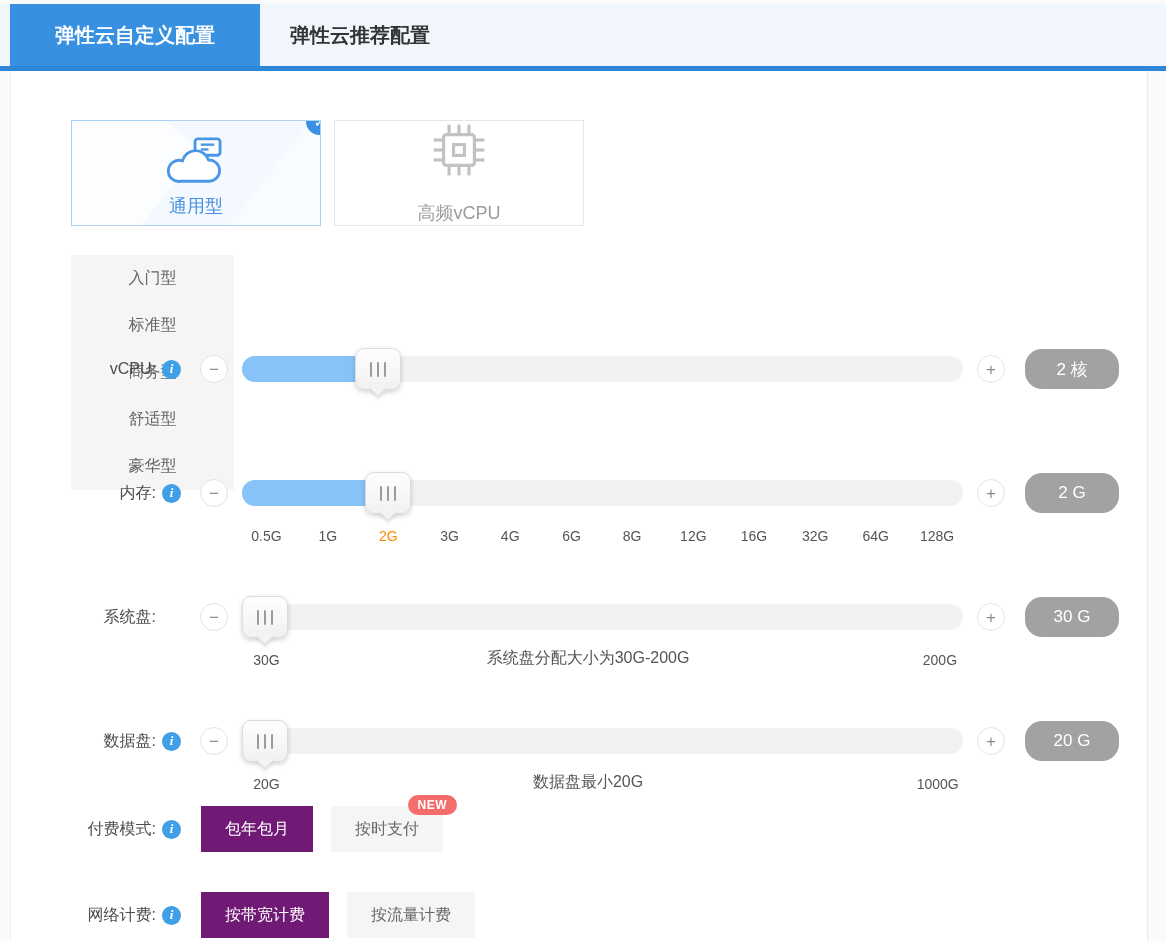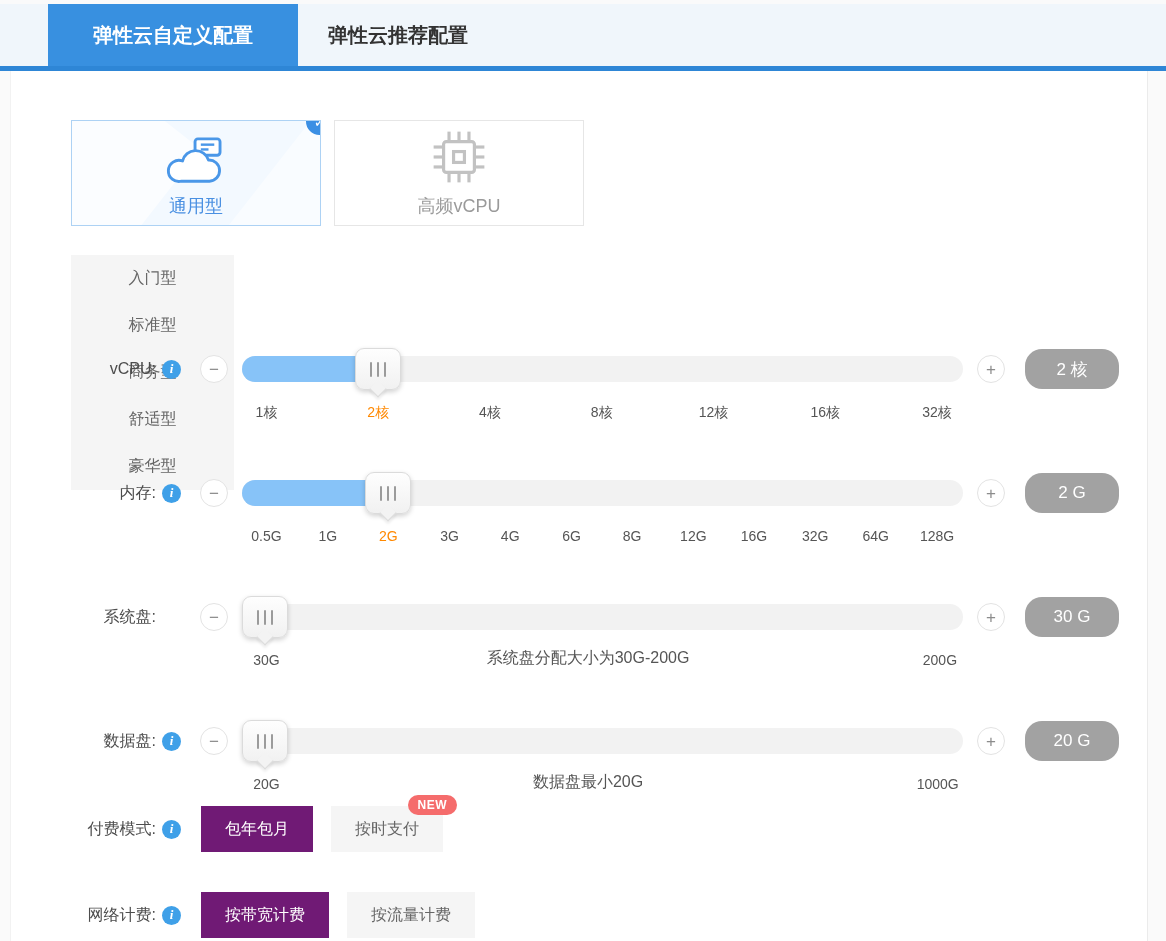--- a/index.html
+++ b/index.html
@@ -6,38 +6,38 @@
   body{
     width:1166px;height:941px;position:relative;overflow:hidden;
     background:#FAFAFA;
     font-family:"Liberation Sans","DejaVu Sans",sans-serif;
     -webkit-font-smoothing:antialiased;
   }
   
   .tabbar{
     position:absolute;top:4px;left:0;right:0;height:62px;
     background:#F0F6FB;border-bottom:5px solid #2E86D6;
-    display:flex;align-items:stretch;padding-left:38px;
+    display:flex;align-items:stretch;
   }
   .tab{display:flex;align-items:center;font-size:20px;font-weight:bold;cursor:pointer;}
   .tab.active{margin-left:10px;width:250px;justify-content:center;background:#3890E0;color:#FFFFFF;}
   .tab.inactive{padding:0 45px 0 30px;color:#333333;}
   
   .content{
     position:absolute;top:71px;left:10px;width:1136px;height:870px;
     background:#FFFFFF;border-right:1px solid #EBEBEB;border-left:1px solid #F2F2F2;
   }
   
   .cards{position:absolute;top:49px;left:60px;display:flex;}
   .card{
     width:250px;height:106px;border:1px solid #E6E6E6;background:#FFFFFF;
     display:flex;flex-direction:column;align-items:center;justify-content:center;
     position:relative;cursor:pointer;box-sizing:border-box;
   }
-  .card + .card{margin-left:13px;}
+  .card + .card{margin-left:13px;justify-content:space-between;}
   .card.selected{border-color:#ADD2F4;background:#F3F9FF;overflow:hidden;}
   .card.selected::before{
     content:"";position:absolute;left:-40px;top:-30px;width:120px;height:200px;
     background:rgba(255,255,255,0.65);transform:rotate(38deg);
   }
   .card.selected::after{
     content:"";position:absolute;right:-60px;bottom:-110px;width:140px;height:200px;
     background:rgba(255,255,255,0.5);transform:rotate(38deg);
   }
   .card .icon-holder{height:58px;display:flex;align-items:flex-end;justify-content:center;position:relative;z-index:1;}
@@ -192,29 +192,20 @@
           <button class="ctrl-btn minus">−</button>
           <div class="track-wrap">
             <div class="slider-track">
               <div class="slider-fill" style="width: 19.5%;"></div>
               <div class="slider-handle" style="left: 18.9%;">
                 <span class="grip-bar"></span>
                 <span class="grip-bar"></span>
                 <span class="grip-bar"></span>
               </div>
             </div>
-            <div class="ticks">
-              <span class="tick" style="left: 3.4%;">1核</span>
-              <span class="tick active" style="left: 18.9%;">2核</span>
-              <span class="tick" style="left: 34.4%;">4核</span>
-              <span class="tick" style="left: 49.9%;">8核</span>
-              <span class="tick" style="left: 65.4%;">12核</span>
-              <span class="tick" style="left: 80.9%;">16核</span>
-              <span class="tick" style="left: 96.4%;">32核</span>
-            </div>
           </div>
           <button class="ctrl-btn plus">+</button>
           <div class="value-badge">2 核</div>
         </div>
       </div>
       <div class="slider-row row-memory">
         <div class="slider-line">
           <div class="label-cell">
             <span class="label-text">内存:</span>
             <span class="info-icon">i</span>

